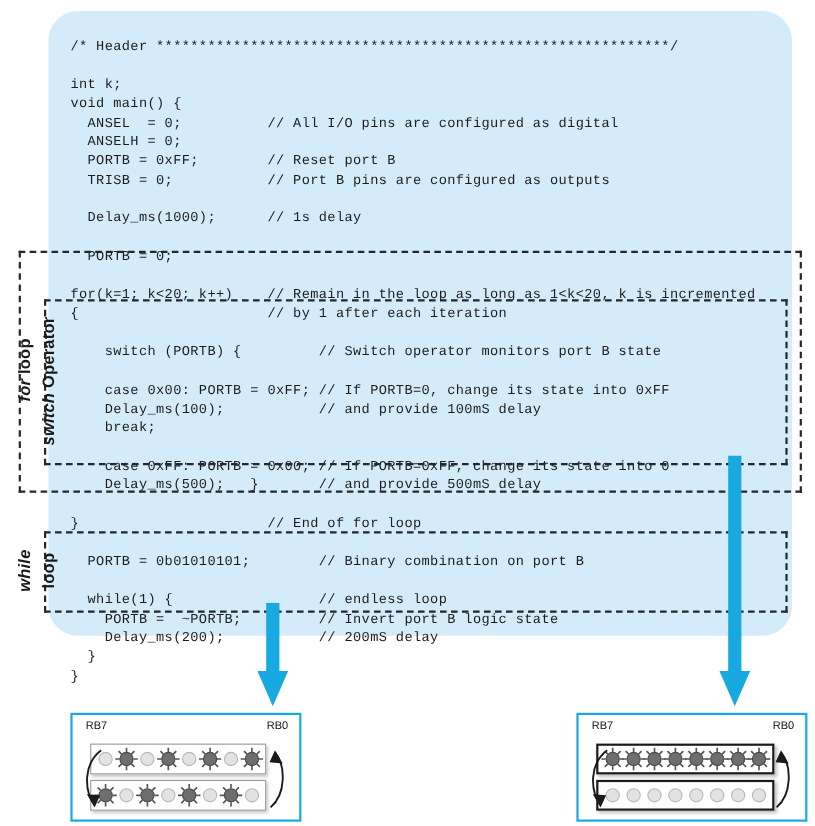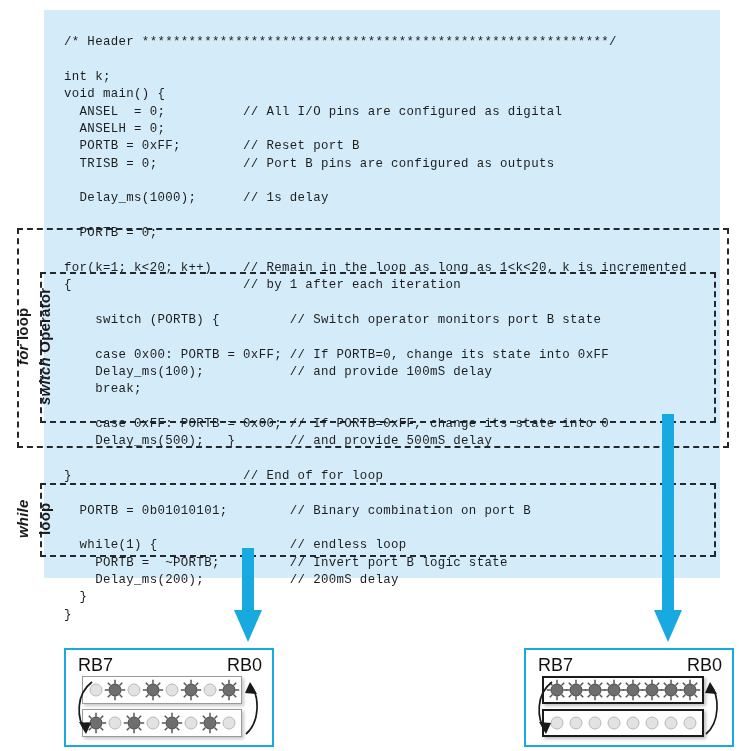--- a/index.html
+++ b/index.html
@@ -8,20 +8,21 @@
     background:#ffffff;
     font-family:"Liberation Sans", sans-serif;
     overflow:hidden;
   }
   #stage{position:absolute;left:0;top:0;width:741px;height:751px;}
 
   
   .code-panel{
     position:absolute;left:44px;top:10px;width:676px;height:568px;
     background:#d4ecf9;
+    border-radius:27px;
   }
   .code-text{
     position:absolute;left:20px;top:12px;
     font-family:"Liberation Mono","DejaVu Sans Mono",monospace;
     font-size:12.4px;line-height:17.35px;
     color:#1d1d1d;white-space:pre;
     letter-spacing:0.35px;
   }
 
   
@@ -57,21 +58,21 @@
   
   .led-box{
     position:absolute;border:2px solid #18a9e0;background:#ffffff;
   }
   #led-box-left{left:64px;top:648px;width:206px;height:95px;}
   #led-box-right{left:524px;top:648px;width:206px;height:95px;}
 
   .led-head{
     position:absolute;left:12px;right:10px;top:5px;height:18px;
     display:flex;justify-content:space-between;
-    font-size:18px;color:#111;
+    font-size:10px;color:#111;
   }
   .led-rows{position:absolute;left:16px;top:26px;}
 
   .led-strip{
     position:relative;
     background:#fefefe;
     border:1px solid #9a9a9a;
     box-shadow:2px 2px 3px rgba(0,0,0,0.22);
     height:28px;
     display:flex;align-items:center;

